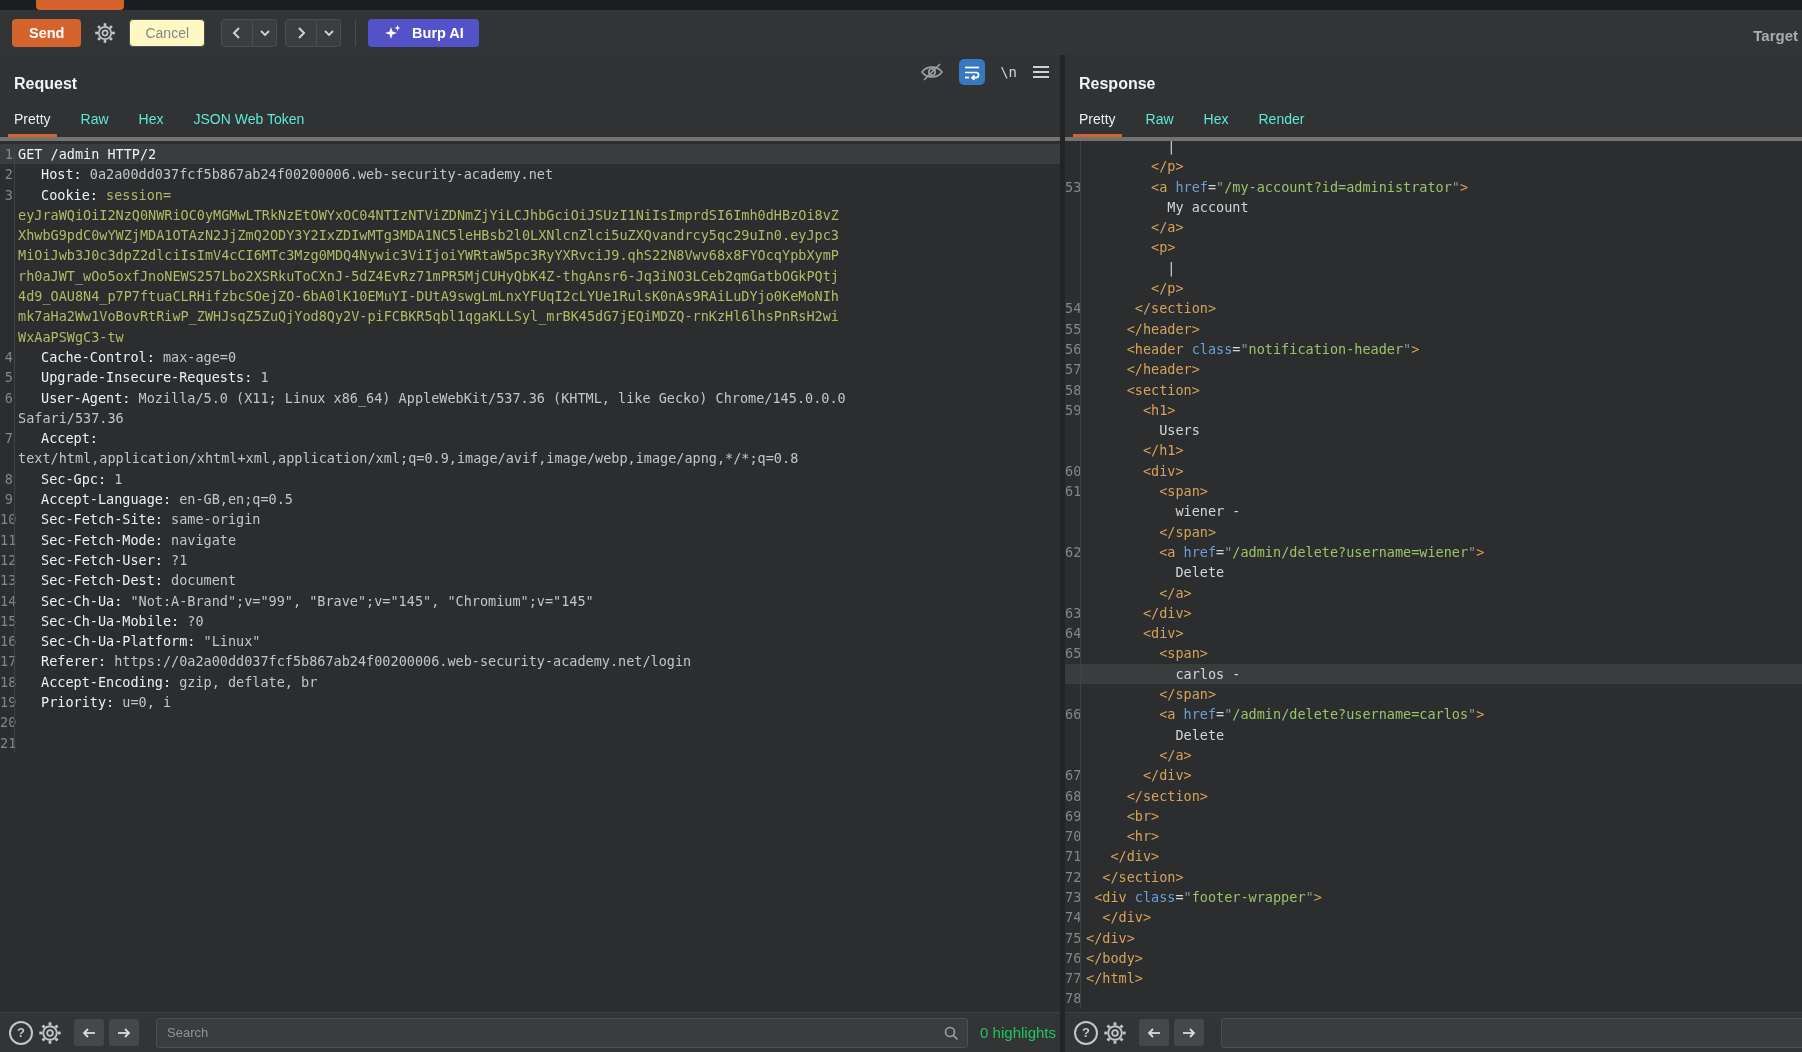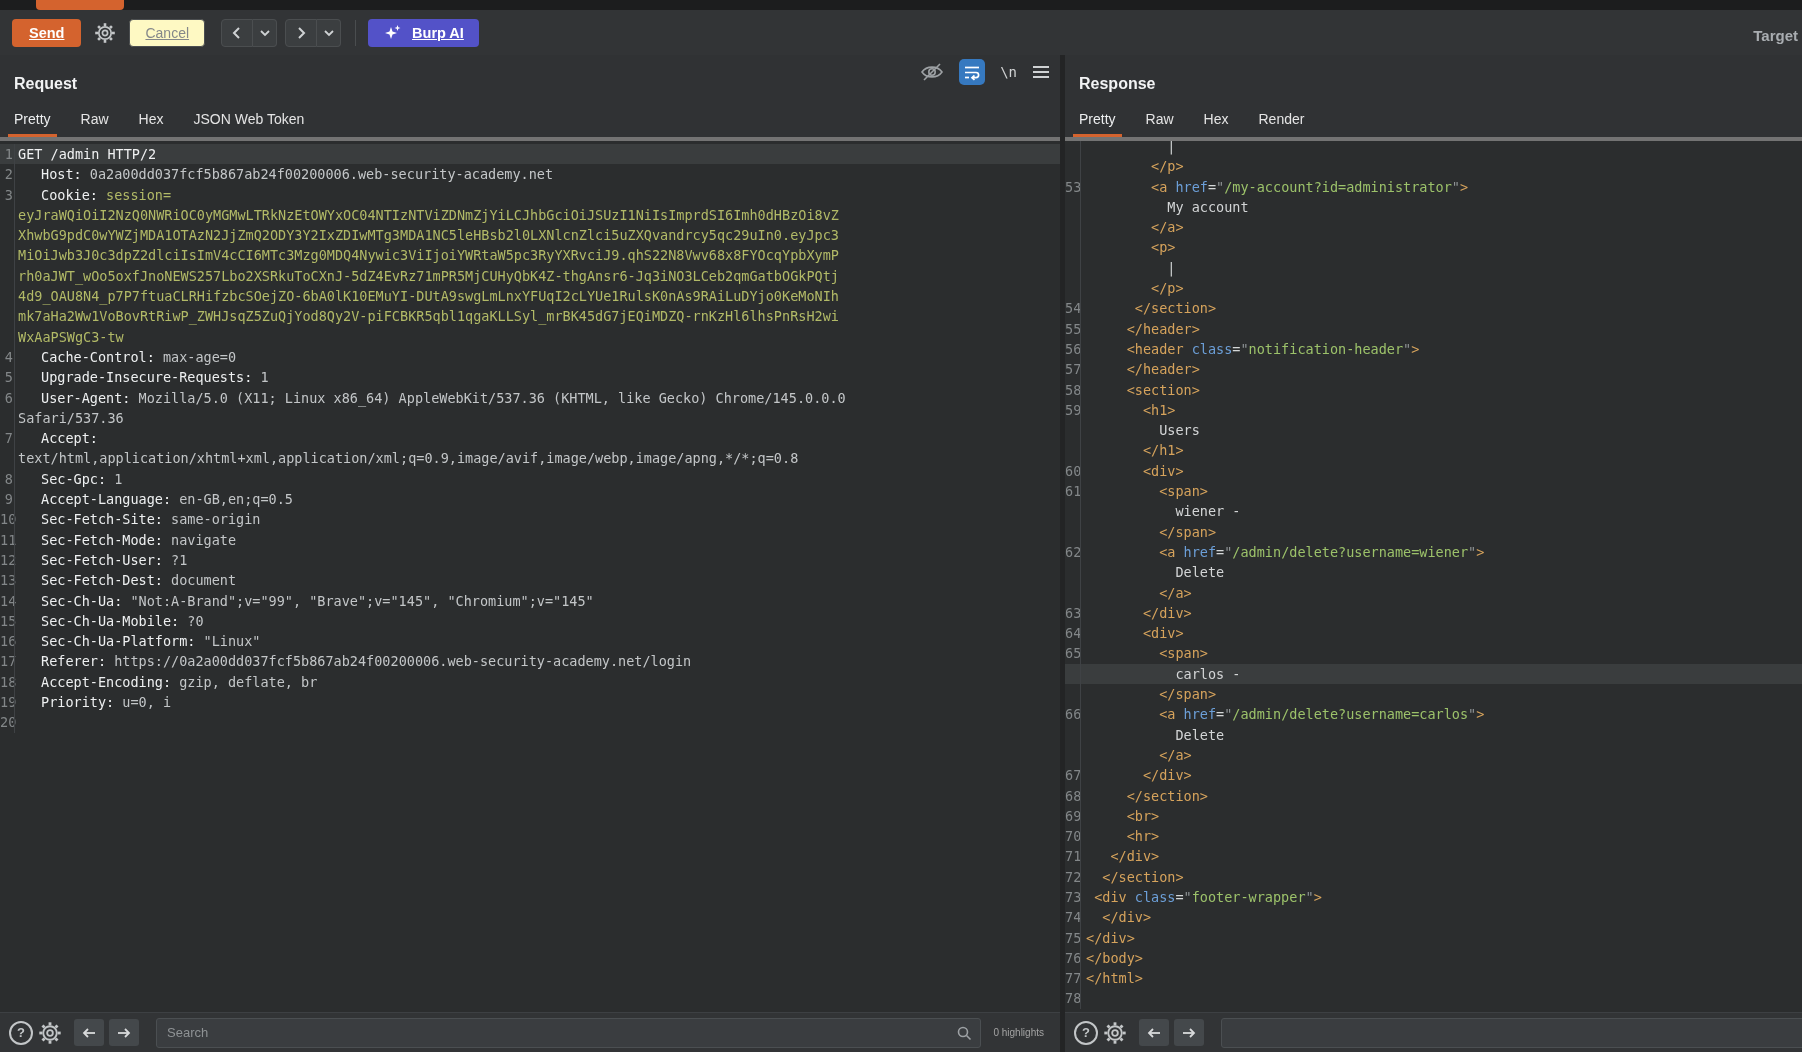--- a/index.html
+++ b/index.html
@@ -4,38 +4,38 @@
 <style>
   html,body{margin:0;padding:0;background:#232425;}
   body{width:1802px;height:1052px;overflow:hidden;font-family:"Liberation Sans",sans-serif;-webkit-font-smoothing:antialiased;}
   #root{position:absolute;top:0;left:0;width:1802px;height:1052px;background:#232425;}
 
   
   .topstrip{position:absolute;top:0;left:0;width:100%;height:10px;background:#1c1d1e;}
   .topstrip .frag{position:absolute;left:36px;top:0;width:88px;height:10px;background:#d4632e;border-radius:0 0 4px 4px;}
   .toolbar{position:absolute;top:10px;left:0;width:100%;height:45px;background:#323436;display:flex;align-items:center;padding-left:12px;box-sizing:border-box;}
   button{font-family:inherit;border:none;outline:none;cursor:pointer;}
-  .btn{height:28px;border-radius:4px;display:inline-flex;align-items:center;justify-content:center;font-size:14.5px;text-decoration:underline;}
+  .btn{height:28px;border-radius:4px;display:inline-flex;align-items:center;justify-content:center;font-size:14.5px;}
   .btn-send{background:#d4632e;color:#fff;font-weight:700;padding:0 17px;margin-right:8px;}
   .btn-gear{background:transparent;width:32px;padding:0;margin-right:8px;}
   .btn-cancel{background:#fef9c3;color:#85888a;border:1px solid #4b4e50;padding:0 15px;margin-right:16px;font-size:14px;}
   .splitgroup{display:inline-flex;margin-right:8px;}
   .sg-main{width:32px;height:28px;background:#3b3e40;border:1px solid #4b4e50;border-radius:4px 0 0 4px;display:flex;align-items:center;justify-content:center;padding:0;}
   .sg-drop{width:24px;height:28px;background:#3b3e40;border:1px solid #4b4e50;border-left:none;border-radius:0 4px 4px 0;display:flex;align-items:center;justify-content:center;padding:0;}
   .vsep{width:1px;height:26px;background:#4a4d4f;margin:0 12px 0 6px;}
   .btn-burpai{background:#5352c8;color:#ffffff;font-weight:700;padding:0 15px;gap:9px;text-align:right;}
   .target-label{position:absolute;top:17px;right:4px;color:#a9adb1;font-weight:700;font-size:15px;}
 
   
   .panel{position:absolute;top:55px;bottom:40px;background:#303234;}
   .panel-request{left:0;width:1060px;}
   .panel-response{left:1065px;right:0;}
   .panel-title{position:absolute;top:20px;left:14px;font-size:16px;font-weight:700;color:#f2f3f4;}
   .tabs{position:absolute;top:48px;left:0;right:0;height:38px;display:flex;align-items:flex-end;padding:0 8px;border-bottom:4px solid #737373;box-sizing:border-box;}
-  .tab{padding:7px 6px;margin-right:18px;font-size:14px;color:#e5e5e5;background:transparent;border-bottom:3px solid transparent;height:auto;border-radius:0;}
+  .tab{padding:7px 6px;margin-right:18px;font-size:14px;color:#5eead4;background:transparent;border-bottom:3px solid transparent;height:auto;border-radius:0;}
   .tab.active{color:#eceeef;border-bottom:3px solid #d4632e;}
   .tab-icons{position:absolute;right:10px;top:4px;display:flex;align-items:center;gap:15px;}
   .icbtn{background:transparent;padding:0;display:flex;align-items:center;justify-content:center;}
   .wrapbtn{width:26px;height:26px;background:#3679c0;border-radius:5px;}
   .nl-label{color:#d2d4d5;font-family:"DejaVu Sans Mono",monospace;font-size:14px;}
 
   
   .editor{position:absolute;top:86px;left:0;right:0;bottom:0;background:#2b2d2e;overflow:hidden;font-family:"DejaVu Sans Mono",monospace;font-size:13.5px;line-height:20.3px;}
   .rows-request{margin-top:3px;}
   .rows-response{margin-top:-5px;}
@@ -53,21 +53,21 @@
   .bbar-left{left:0;width:1060px;padding:0 0 0 8px;}
   .bbar-right{left:1065px;right:0;padding:0 0 0 8px;}
   .helpbtn{width:26px;height:26px;background:transparent;padding:0;margin-right:4px;display:flex;align-items:center;justify-content:center;}
   .helpcircle{width:20px;height:20px;border:2px solid #c3c6c8;border-radius:50%;color:#c3c6c8;font-size:13px;font-weight:700;display:flex;align-items:center;justify-content:center;}
   .gearbtn{width:30px;height:30px;background:transparent;padding:0;margin-right:6px;}
   .navbtn{width:30px;height:27px;background:#44484b;border-radius:3px;margin-right:5px;display:flex;align-items:center;justify-content:center;padding:0;}
   .searchbox{flex:1;height:28px;background:#3a3d40;border:1px solid #4b4f52;border-radius:3px;margin:0 12px;display:flex;align-items:center;padding:0 8px;}
   .searchbox input{flex:1;background:transparent;border:none;outline:none;color:#d7d9da;font-size:13px;font-family:Liberation Sans, sans-serif;}
   .searchbox input::placeholder{color:#8e9294;}
   .bbar-right .searchbox{margin-right:-4px;}
-  .highlights{color:#a3a3a3;font-size:10px;margin-right:16px;white-space:nowrap;}
+  .highlights{color:#22c55e;font-size:15px;margin-right:4px;white-space:nowrap;}
   svg{display:block;}
 </style>
 </head>
 <body>
 
 <div id="root">
 
   <div class="topstrip">
     <div class="frag" style="background: rgb(212, 99, 46);"></div>
   </div>
@@ -203,20 +203,21 @@
           <div class="crow"><span class="gut">11</span><span class="code"><span class="hn">Sec-Fetch-Mode:</span><span class="hv"> navigate</span></span></div>
           <div class="crow"><span class="gut">12</span><span class="code"><span class="hn">Sec-Fetch-User:</span><span class="hv"> ?1</span></span></div>
           <div class="crow"><span class="gut">13</span><span class="code"><span class="hn">Sec-Fetch-Dest:</span><span class="hv"> document</span></span></div>
           <div class="crow"><span class="gut">14</span><span class="code"><span class="hn">Sec-Ch-Ua:</span><span class="hv"> "Not:A-Brand";v="99", "Brave";v="145", "Chromium";v="145"</span></span></div>
           <div class="crow"><span class="gut">15</span><span class="code"><span class="hn">Sec-Ch-Ua-Mobile:</span><span class="hv"> ?0</span></span></div>
           <div class="crow"><span class="gut">16</span><span class="code"><span class="hn">Sec-Ch-Ua-Platform:</span><span class="hv"> "Linux"</span></span></div>
           <div class="crow"><span class="gut">17</span><span class="code"><span class="hn">Referer:</span><span class="hv"> https://0a2a00dd037fcf5b867ab24f00200006.web-security-academy.net/login</span></span></div>
           <div class="crow"><span class="gut">18</span><span class="code"><span class="hn">Accept-Encoding:</span><span class="hv"> gzip, deflate, br</span></span></div>
           <div class="crow"><span class="gut">19</span><span class="code"><span class="hn">Priority:</span><span class="hv"> u=0, i</span></span></div>
           <div class="crow"><span class="gut">20</span><span class="code"></span></div>
+          <div class="crow"><span class="gut">21</span><span class="code"></span></div>
         </div>
     </div>
   </div>
 
   <div class="panel panel-response">
     <div class="panel-title">Response</div>
     <div class="tabs">
         <button class="tab active">Pretty</button>
         <button class="tab">Raw</button>
         <button class="tab">Hex</button>

